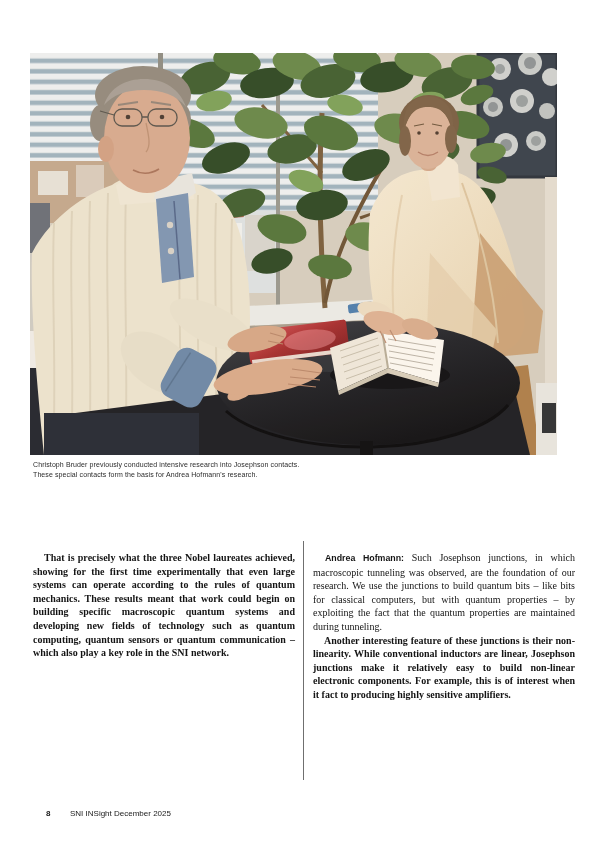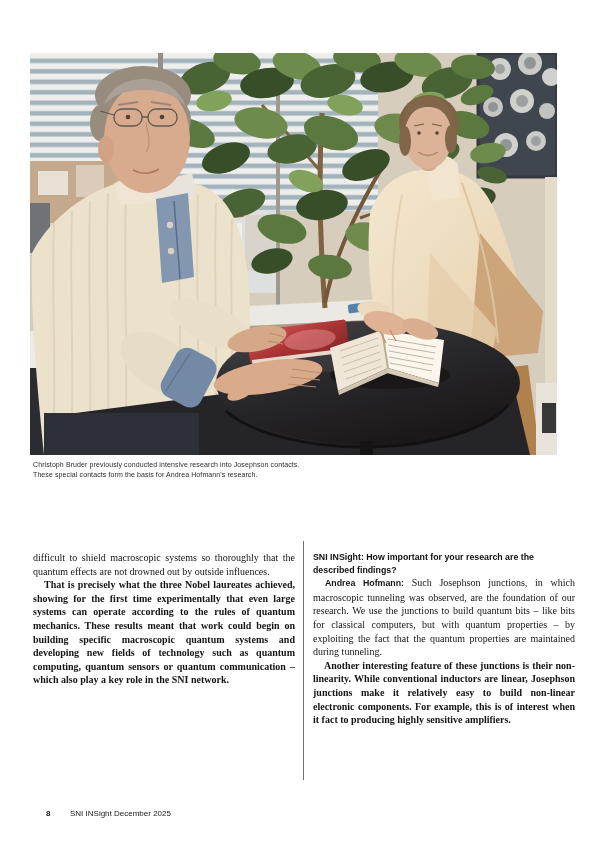--- a/index.html
+++ b/index.html
@@ -289,25 +289,23 @@
 
   <rect width="527" height="402" fill="#ffbf80" opacity="0.04"></rect>
 </svg>
 </div>
 
 <div class="caption">Christoph Bruder previously conducted intensive research into Josephson contacts. These special contacts form the basis for Andrea Hofmann's research.</div>
 
 <div class="divider"></div>
 
 <div class="col col-left">
-  <p>difficult to shield macroscopic systems so thoroughly that the quantum effects are not drowned out by outside influences.</p>
   <p class="indent">That is precisely what the three Nobel laureates achieved, showing for the first time experimentally that even large systems can operate according to the rules of quantum mechanics. These results meant that work could begin on building specific macroscopic quantum systems and developing new fields of technology such as quantum computing, quantum sensors or quantum communication – which also play a key role in the SNI network.</p>
 </div>
 
 <div class="col col-right">
-  <p class="question">SNI INSight: How important for your research are the described findings?</p>
   <p><span class="speaker">Andrea Hofmann:</span><span> Such Josephson junctions, in which macroscopic tunneling was observed, are the foundation of our research. We use the junctions to build quantum bits – like bits for classical computers, but with quantum properties – by exploiting the fact that the quantum properties are maintained during tunneling.</span></p>
   <p class="indent">Another interesting feature of these junctions is their non-linearity. While conventional inductors are linear, Josephson junctions make it relatively easy to build non-linear electronic components. For example, this is of interest when it fact to producing highly sensitive amplifiers.</p>
 </div>
 
 <div class="footer">
   <span class="pagenum">8</span><span>SNI INSight December 2025</span>
 </div>
 
 </body></html>

